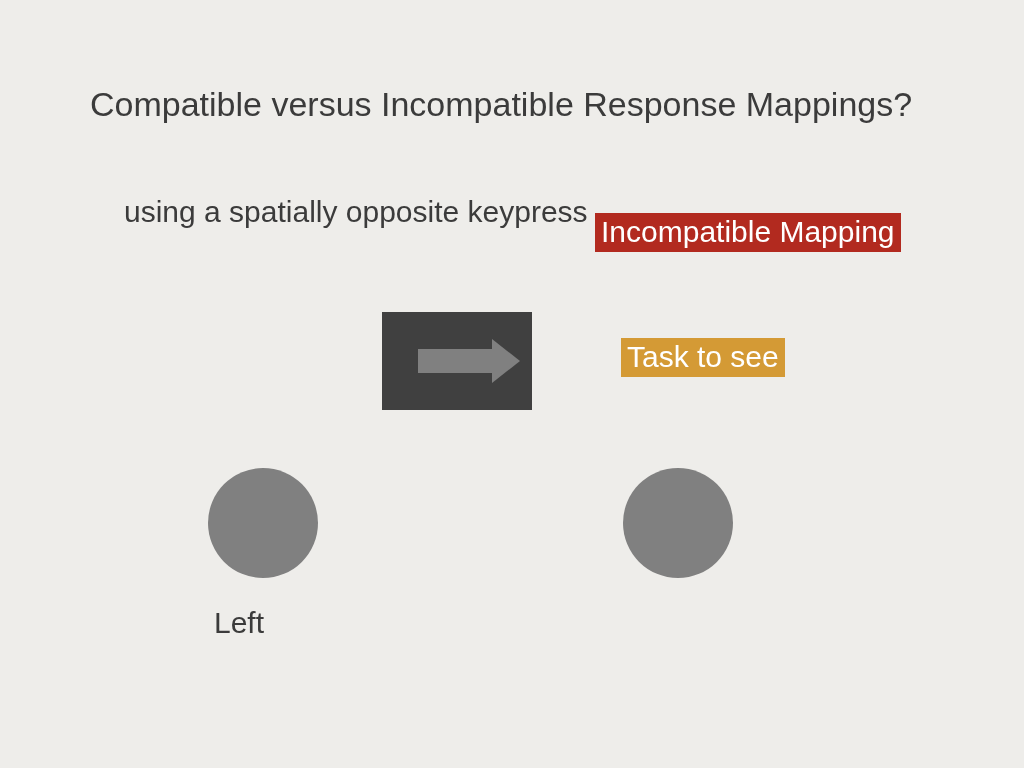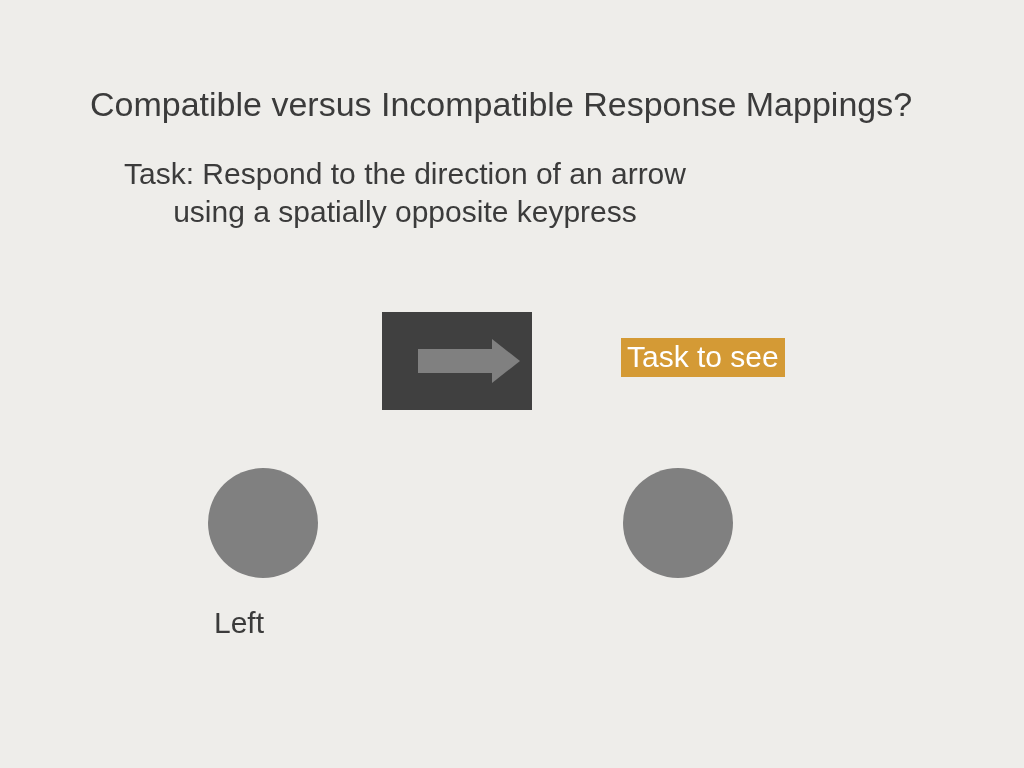--- a/index.html
+++ b/index.html
@@ -10,21 +10,20 @@
     background: #eeedea;
     font-family: Arial, Helvetica, sans-serif;
     color: #3b3b3b;
     overflow: hidden;
     position: relative;
   }
   .slide {
     position: relative;
     width: 1024px;
     height: 768px;
-    text-align: center;
   }
   .title {
     position: absolute;
     top: 85px;
     left: 90px;
     font-size: 34px;
     font-weight: 400;
     letter-spacing: 0px;
   }
   .task-text {
@@ -105,24 +104,25 @@
   }
 </style>
 </head>
 <body>
 
 <div class="slide">
 
   <div class="title">Compatible versus Incompatible Response Mappings?</div>
 
   <div class="task-text">
-    <span>Task:  Respond to the direction of an arrow</span><br>
+    <br>
     <span>using a spatially opposite keypress</span>
   </div>
 
+  <div class="badge-incompatible">Incompatible Mapping</div>
 
   <div class="stimulus-box">
     <div class="arrow-shaft">
       <div class="arrow-head"></div>
     </div>
   </div>
 
   <div class="badge-hard">Task to see</div>
 
   <div class="button-circle button-left"></div>

